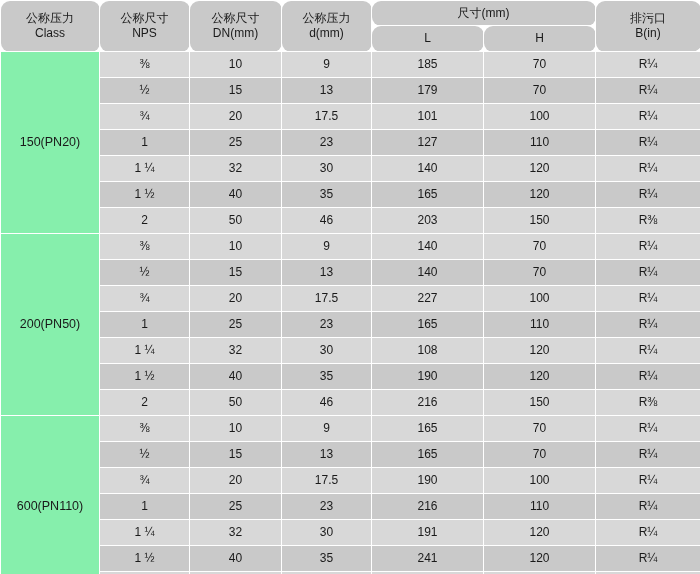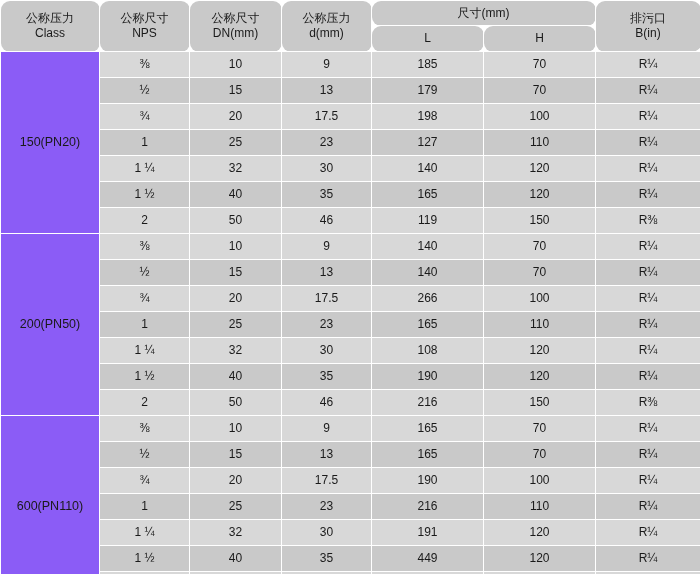--- a/index.html
+++ b/index.html
@@ -44,21 +44,21 @@
   thead th.dim-sub {
     height: 25px;
     background: #c9c9c9;
   }
   
   tbody td {
     height: 25px;
     font-size: 12px;
   }
   td.class-cell {
-    background: #8b5cf6;
+    background: #86efac;
     font-size: 12.5px;
   }
   tr.row-odd td.data {
     background: #d8d8d8;
   }
   tr.row-even td.data {
     background: #c9c9c9;
   }
   .col-class { width: 99px; }
   .col-nps   { width: 90px; }
@@ -125,21 +125,21 @@
         <td class="data">15</td>
         <td class="data">13</td>
         <td class="data">179</td>
         <td class="data">70</td>
         <td class="data">R¼</td>
       </tr>
       <tr class="row-odd">
         <td class="data">¾</td>
         <td class="data">20</td>
         <td class="data">17.5</td>
-        <td class="data">198</td>
+        <td class="data">101</td>
         <td class="data">100</td>
         <td class="data">R¼</td>
       </tr>
       <tr class="row-even">
         <td class="data">1</td>
         <td class="data">25</td>
         <td class="data">23</td>
         <td class="data">127</td>
         <td class="data">110</td>
         <td class="data">R¼</td>
@@ -157,21 +157,21 @@
         <td class="data">40</td>
         <td class="data">35</td>
         <td class="data">165</td>
         <td class="data">120</td>
         <td class="data">R¼</td>
       </tr>
       <tr class="row-odd">
         <td class="data">2</td>
         <td class="data">50</td>
         <td class="data">46</td>
-        <td class="data">119</td>
+        <td class="data">203</td>
         <td class="data">150</td>
         <td class="data">R⅜</td>
       </tr>
       <tr class="row-odd">
         <td rowspan="7" class="class-cell">200(PN50)</td>
         <td class="data">⅜</td>
         <td class="data">10</td>
         <td class="data">9</td>
         <td class="data">140</td>
         <td class="data">70</td>
@@ -182,21 +182,21 @@
         <td class="data">15</td>
         <td class="data">13</td>
         <td class="data">140</td>
         <td class="data">70</td>
         <td class="data">R¼</td>
       </tr>
       <tr class="row-odd">
         <td class="data">¾</td>
         <td class="data">20</td>
         <td class="data">17.5</td>
-        <td class="data">266</td>
+        <td class="data">227</td>
         <td class="data">100</td>
         <td class="data">R¼</td>
       </tr>
       <tr class="row-even">
         <td class="data">1</td>
         <td class="data">25</td>
         <td class="data">23</td>
         <td class="data">165</td>
         <td class="data">110</td>
         <td class="data">R¼</td>
@@ -263,21 +263,21 @@
         <td class="data">32</td>
         <td class="data">30</td>
         <td class="data">191</td>
         <td class="data">120</td>
         <td class="data">R¼</td>
       </tr>
       <tr class="row-even">
         <td class="data">1 ½</td>
         <td class="data">40</td>
         <td class="data">35</td>
-        <td class="data">449</td>
+        <td class="data">241</td>
         <td class="data">120</td>
         <td class="data">R¼</td>
       </tr>
       <tr class="row-odd">
         <td class="data">2</td>
         <td class="data">50</td>
         <td class="data">46</td>
         <td class="data">292</td>
         <td class="data">150</td>
         <td class="data">R⅜</td>

